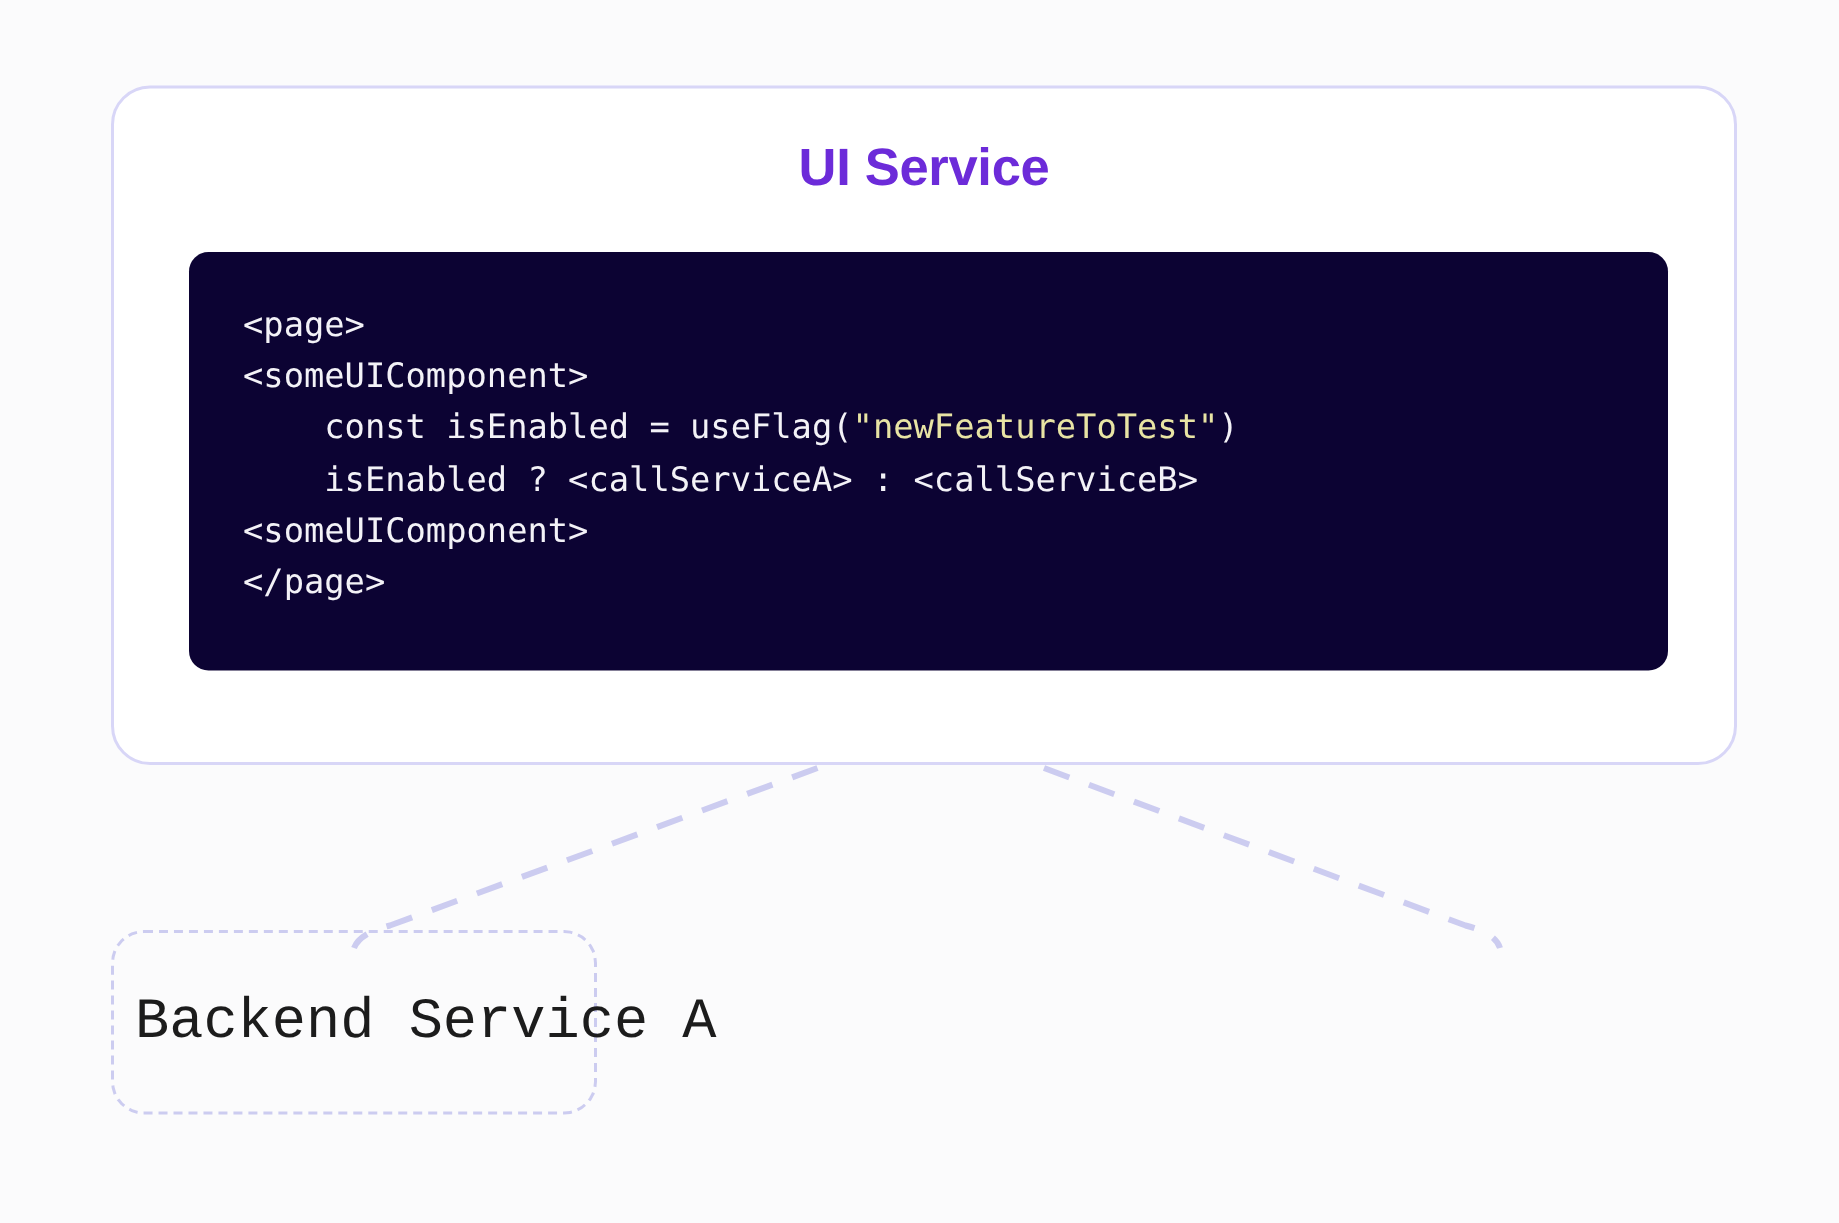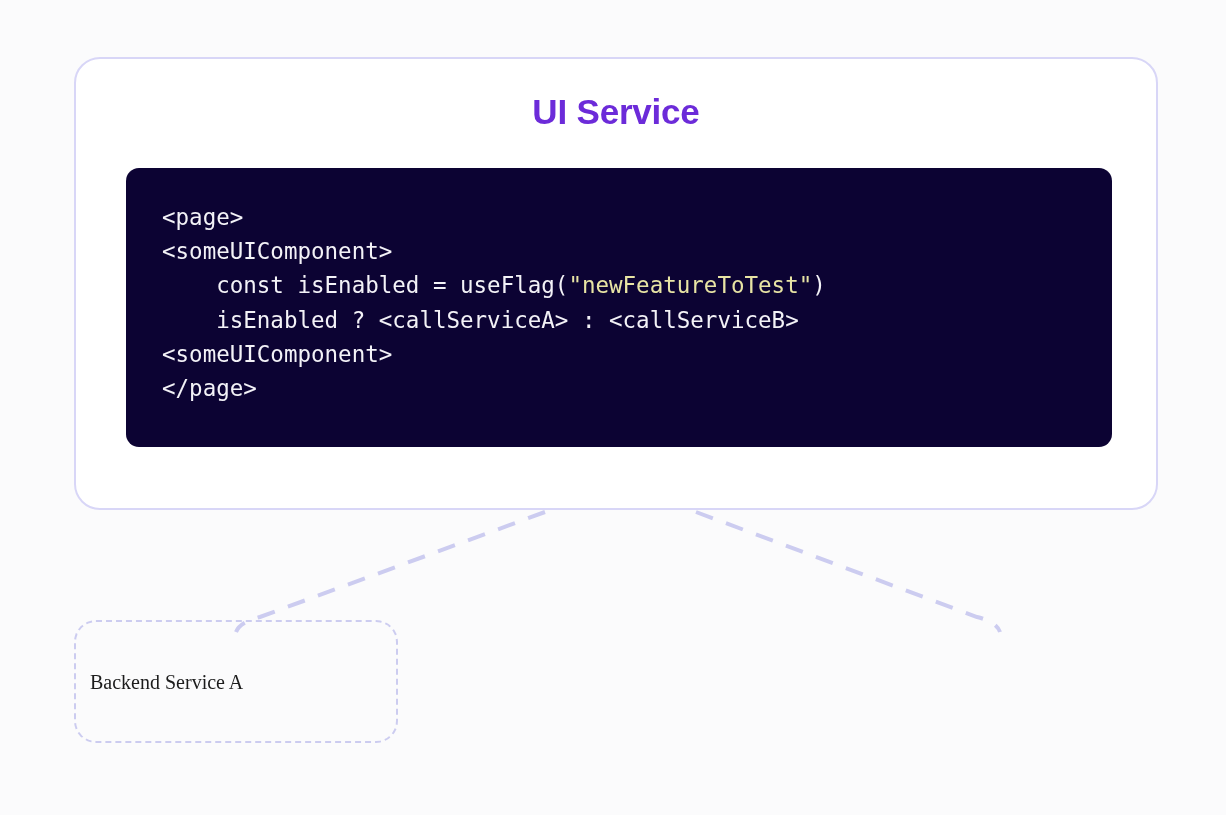--- a/index.html
+++ b/index.html
@@ -84,23 +84,23 @@
   .backend-box {
     position: absolute;
     box-sizing: border-box;
     border: 2px dashed #ccccf0;
     border-radius: 22px;
     background: transparent;
     display: flex;
     align-items: center;
   }
   .backend-label {
-    font-size: 20px;
+    font-size: 38px;
     color: #1c1c1c;
-    font-family: Liberation Serif, serif;
+    font-family: Liberation Mono, monospace;
     line-height: 1.2;
     padding-left: 14px;
     white-space: nowrap;
   }
   #backend-a {
     left: 74px;
     top: 620px;
     width: 324px;
     height: 123px;
   }

